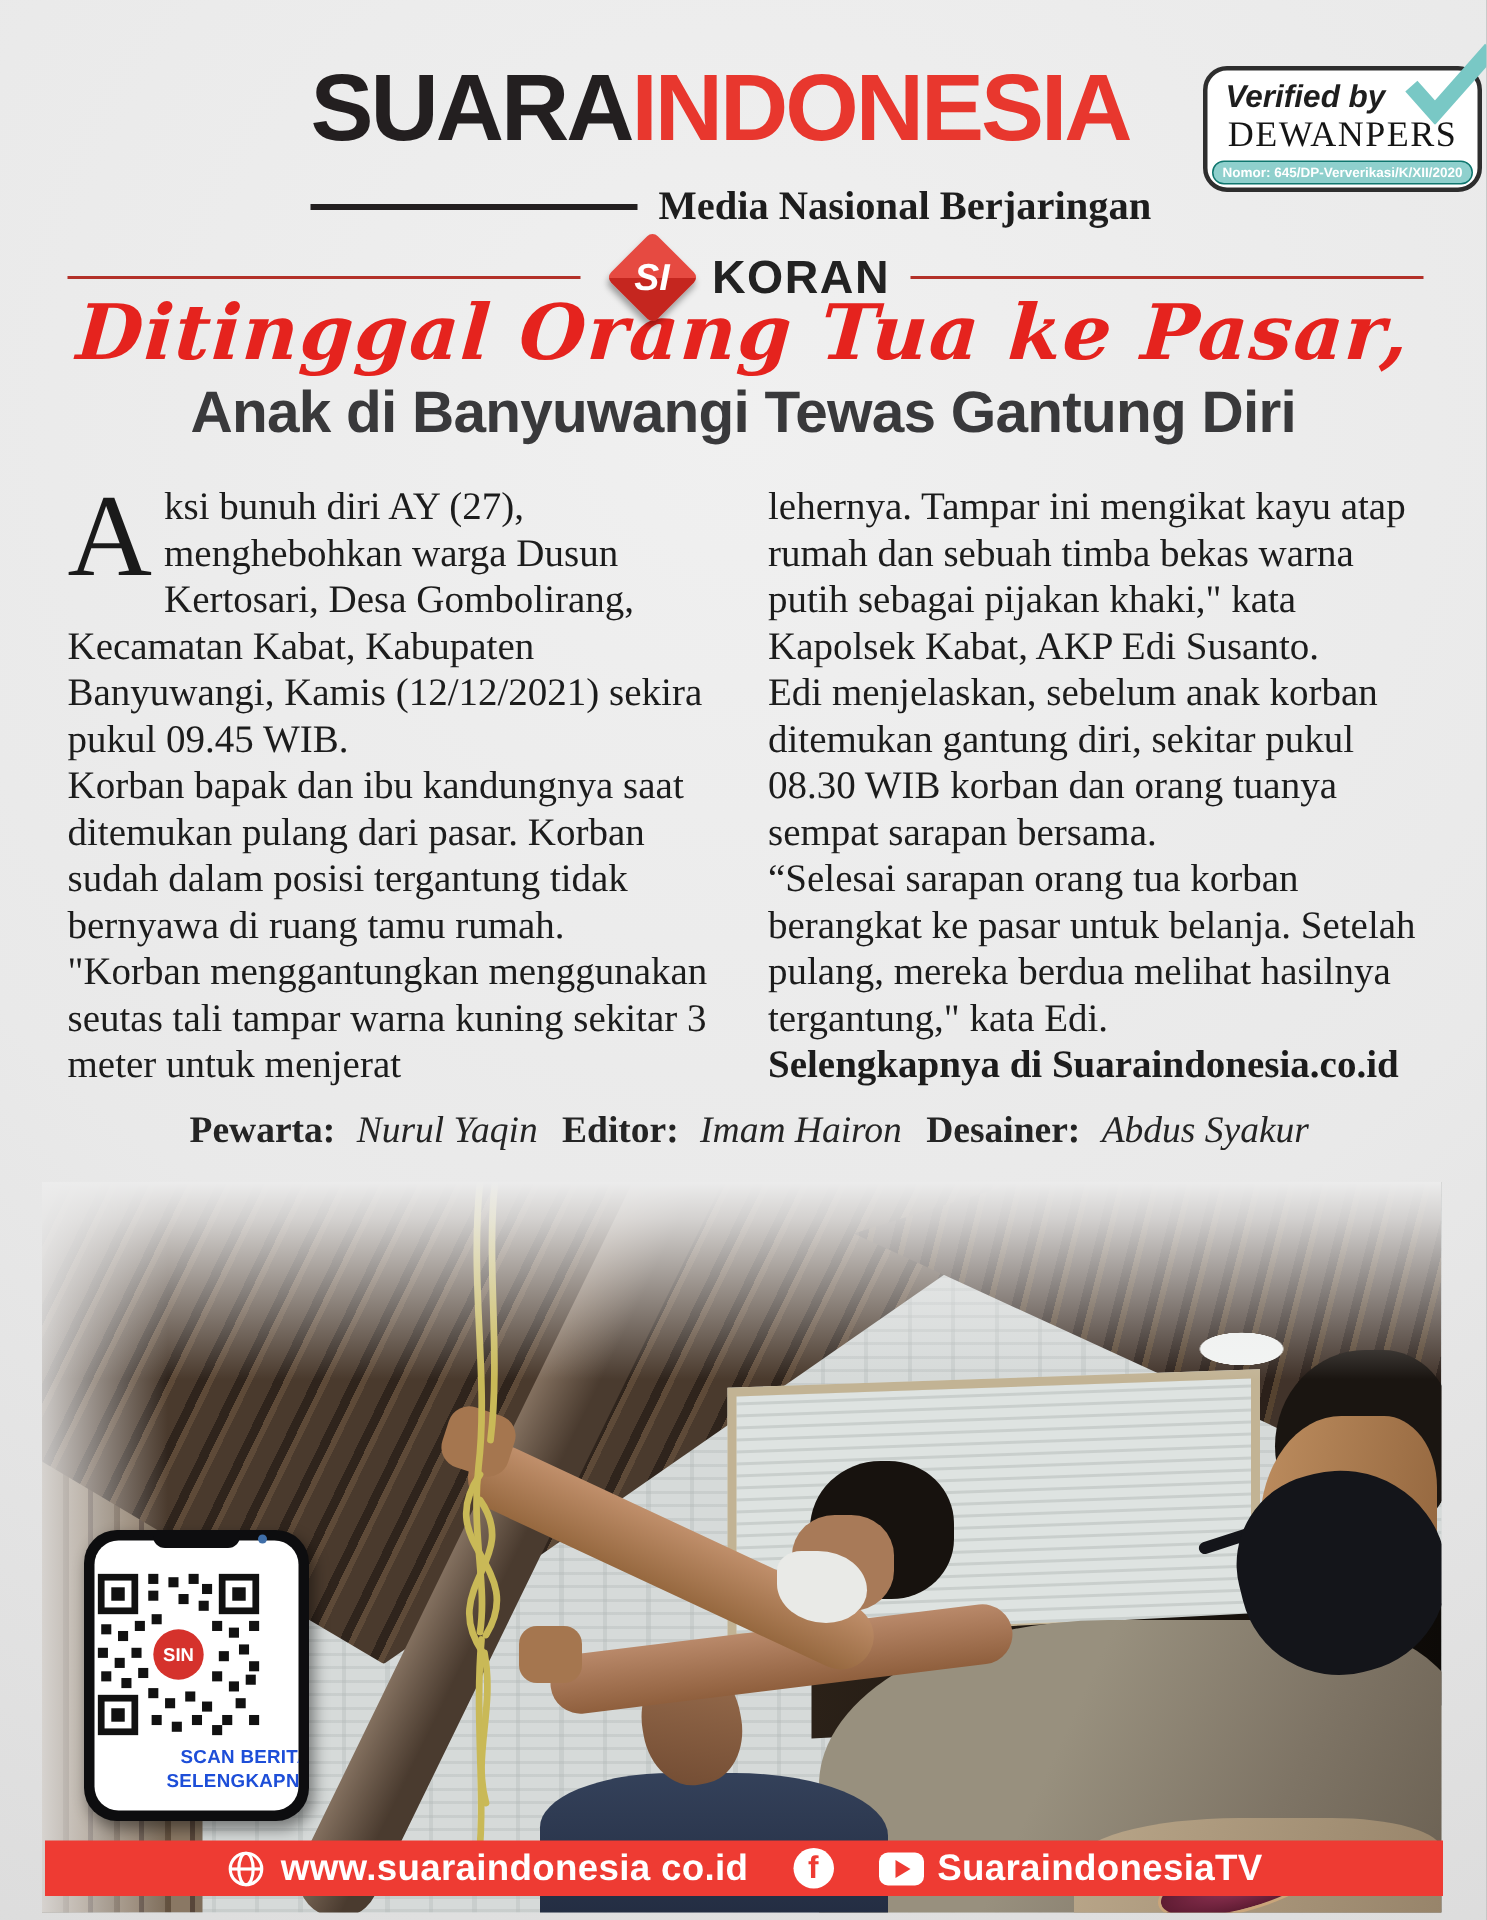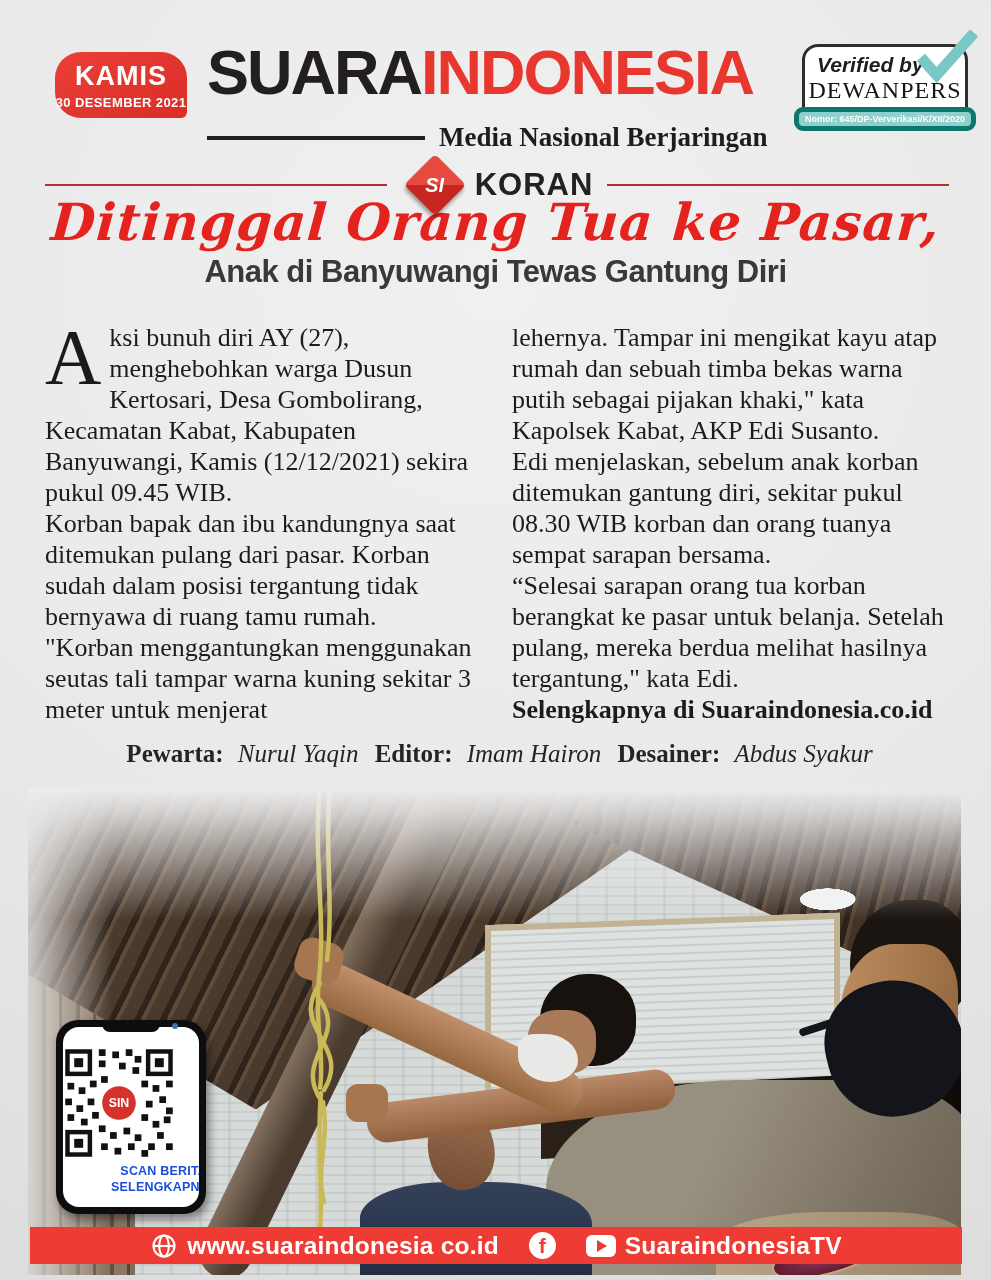--- a/index.html
+++ b/index.html
@@ -23,56 +23,56 @@
 
   .logo{ position:absolute; left:207px; top:36px; width:600px; }
   .logo-line1{ font-size:63px; font-weight:bold; letter-spacing:-2px; white-space:nowrap; }
   .logo-word1{ color:#231f20; }
   .logo-word2{ color:#e8372e; }
   .logo-sub{ display:flex; align-items:center; margin-top:14px; }
   .logo-rule{ width:218px; height:4px; background:#231f20; margin-right:14px; }
   .logo-tagline{ font-family:"Liberation Serif", serif; font-weight:bold; font-size:27px; color:#1d1d1d; white-space:nowrap; }
 
   .verified{
-    position:absolute; left:802px; top:44px; width:166px; height:84px;
+    position:absolute; left:802px; top:44px; width:186px; height:84px;
     background:#fff; border:3px solid #2e2e2e; border-radius:16px;
     display:flex; flex-direction:column; align-items:center; padding-top:6px;
   }
   .verified .v-top{ font-style:italic; font-weight:bold; font-size:21px; color:#1e1e1e; align-self:flex-start; margin-left:12px; }
   .verified .v-org{ font-family:"Liberation Serif", serif; font-size:24px; letter-spacing:1px; color:#151515; margin-top:0px; }
   .verified .v-pill{
-    margin-top:3px; background:#8fd0cd; border:5px solid #0f766e; border-radius:9px;
+    margin-top:3px; background:#8fd0cd; border:1px solid #0f766e; border-radius:9px;
     color:#fff; font-weight:bold; font-size:9px; padding:2px 6px; white-space:nowrap;
   }
   .verified .v-check{ position:absolute; right:-14px; top:-22px; width:64px; height:58px; }
 
   
   .section-row{ position:absolute; left:0; top:156px; width:100%; height:58px; display:flex; align-items:center; z-index:3; }
   .sec-line{ flex:1; height:2px; background:#b33129; }
   .sec-line.left{ margin-left:45px; }
   .sec-line.right{ margin-right:42px; }
   .diamond-wrap{ position:relative; width:56px; height:56px; margin:0 12px 0 20px; }
   .diamond{
     position:absolute; inset:6px; transform:rotate(45deg);
     background:linear-gradient(135deg,#e64a41 0 50%, #c5261f 50% 100%);
     border-radius:5px; box-shadow:2px 3px 4px rgba(0,0,0,.35);
   }
   .diamond-text{ position:absolute; inset:0; display:flex; align-items:center; justify-content:center;
-    color:#fff; font-weight:bold; font-style:italic; font-size:20px; }
+    color:#fff; font-weight:bold; font-style:italic; font-size:25px; }
   .sec-label{ font-size:31px; font-weight:bold; letter-spacing:1px; color:#222; margin-right:14px; }
 
   
   .kicker{
     position:absolute; left:0; top:192px; width:100%; text-align:center;
     font-family:"DejaVu Serif", serif; font-style:italic; font-weight:bold;
     font-size:51px; color:#e5231e; transform:skewX(-4deg); letter-spacing:1px; z-index:2;
   }
   .headline-main{
     position:absolute; left:0; top:254px; width:100%; text-align:center;
-    font-size:31px; font-weight:bold; color:#39393b; letter-spacing:-0.5px;
+    font-size:39px; font-weight:bold; color:#39393b; letter-spacing:-0.5px;
   }
 
   
   .article{
     position:absolute; left:45px; top:322px; width:908px;
     display:flex; gap:26px;
     font-family:"Liberation Serif", serif; font-size:26px; line-height:31px; color:#1c1c1c;
   }
   .article .col{ flex:1; }
   .article p{ margin:0; }
@@ -202,24 +202,20 @@
     font-family:"Liberation Sans", sans-serif; }
   .yt-icon{ width:30px; height:22px; border-radius:6px; background:#fff; position:relative; }
   .yt-icon::before{ content:""; position:absolute; left:11px; top:5px;
     border-left:10px solid #ee3b33; border-top:6px solid transparent; border-bottom:6px solid transparent; }
 </style>
 </head>
 <body>
 
 <div class="page">
 
-  <div class="date-box">
-    <div class="day">KAMIS</div>
-    <div class="date">30 DESEMBER 2021</div>
-  </div>
 
   <div class="logo">
     <div class="logo-line1">
       <span class="logo-word1">SUARA</span><span class="logo-word2">INDONESIA</span>
     </div>
     <div class="logo-sub">
       <div class="logo-rule"></div>
       <div class="logo-tagline">Media Nasional Berjaringan</div>
     </div>
   </div>

